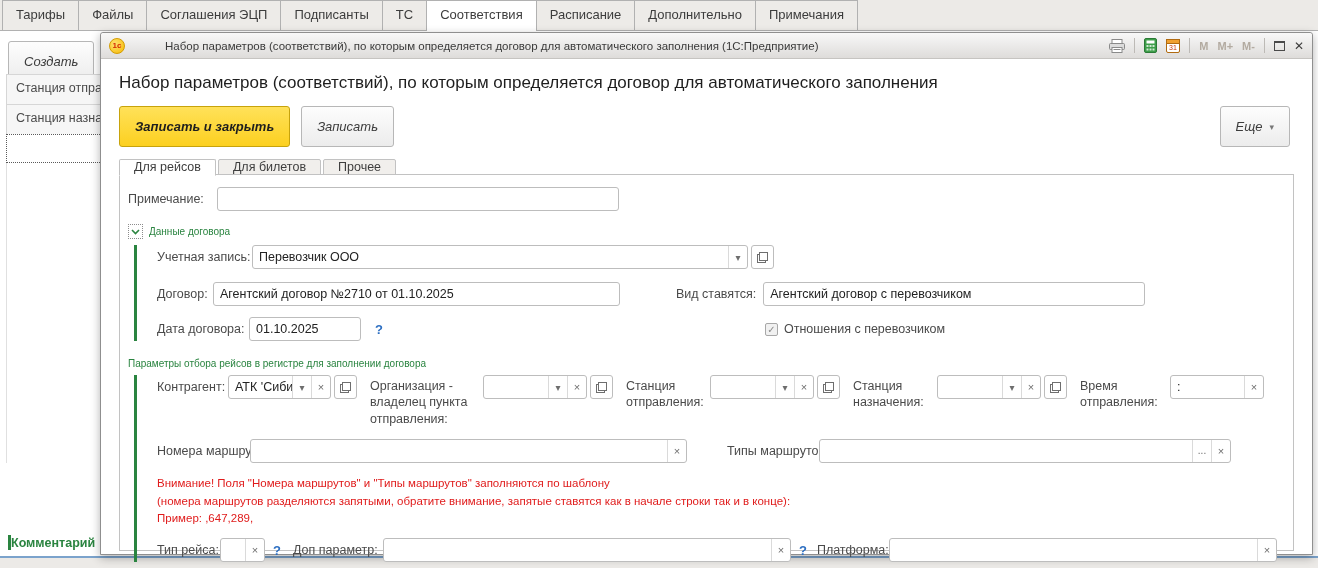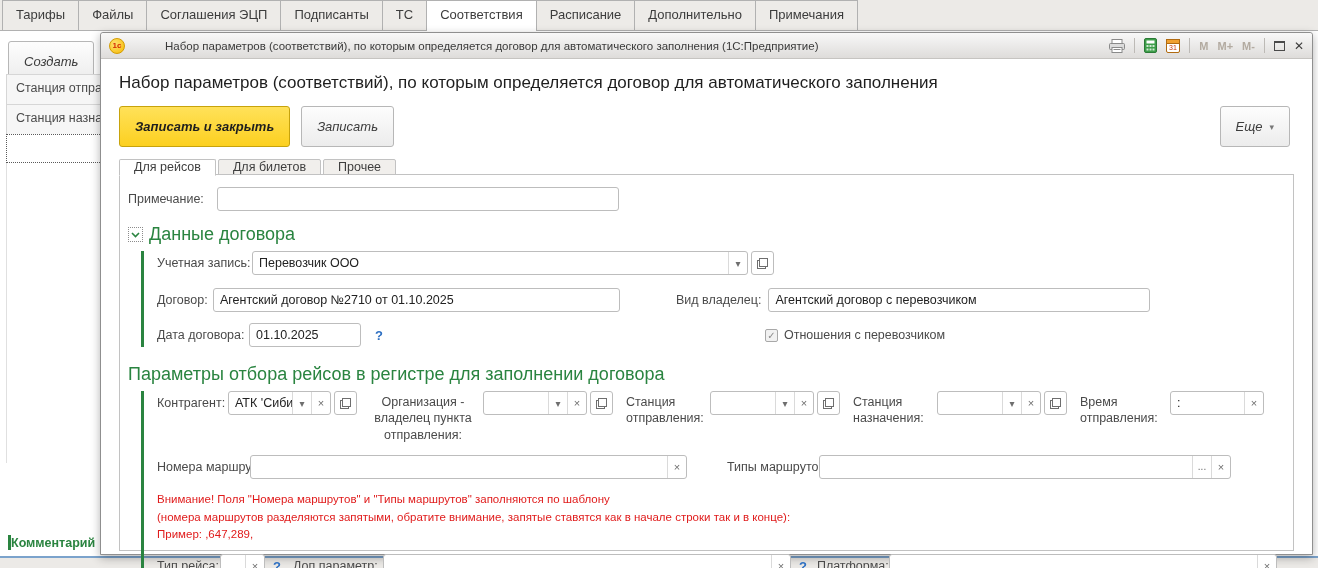--- a/index.html
+++ b/index.html
@@ -60,22 +60,22 @@
   .combo .cbtn.x { font-size:11px; }
   .sqbtn { width:23px; height:24px; border:1px solid #bdbdbd; border-radius:3px; margin-left:3px; display:flex; align-items:center; justify-content:center; flex:none; background:#fff; }
   .open-ic { position:relative; width:11px; height:11px; }
   .open-ic::before { content:""; position:absolute; left:0; bottom:0; width:7px; height:7px; border:1px solid #6e6e6e; background:#fff; }
   .open-ic::after { content:""; position:absolute; right:0; top:0; width:7px; height:7px; border:1px solid #6e6e6e; background:#fff; }
   .help { color:#2d6fc2; font-weight:bold; font-size:13px; padding:5px 4px 0 8px; flex:none; }
   .dim { color:#9a9a9a; }
 
   .sec { display:flex; align-items:center; gap:6px; margin:13px 0 6px 0; }
   .sec-chevron { width:15px; height:15px; border:1px dotted #8c8c8c; display:flex; align-items:center; justify-content:center; flex:none; }
-  .sec-title { color:#2a8440; font-size:18px; }
-  .group { border-left:3px solid #2a8440; padding-left:13px; margin-left:13px; }
+  .sec-title { color:#2a8440; font-size:10px; }
+  .group { border-left:3px solid #2a8440; padding-left:20px; margin-left:6px; }
 
   .chk { width:13px; height:13px; border:1px solid #a8a8a8; border-radius:2px; background:#f1f1f1; color:#8b8b8b; font-size:10px; line-height:11px; text-align:center; flex:none; }
   .chk-cluster { position:absolute; left:608px; top:5px; display:flex; align-items:center; gap:6px; }
   .chk-lbl { color:#4a4a4a; font-size:12.5px; }
   .vid-cluster { position:absolute; left:519px; top:0; display:flex; align-items:flex-start; }
 
   .warning { margin-top:12px; color:#e01b1b; font-size:11.5px; line-height:1.55; }
 </style>
 </head>
 <body>
@@ -200,21 +200,21 @@
                 <span class="open-ic"></span>
               </span>
           </div>
 
           <div class="frow" style="margin-top:13px;">
             <div class="lbl" style="width:56px;">Договор:</div>
             <div class="inp" style="width:407px;">
                 <span class="val">Агентский договор №2710 от 01.10.2025</span>
               </div>
             <div class="vid-cluster">
-              <div class="lbl">Вид владелец:</div>
+              <div class="lbl">Вид ставятся:</div>
               <div class="inp" style="width:382px;">
                   <span class="val">Агентский договор с перевозчиком</span>
                 </div>
             </div>
           </div>
 
           <div class="frow" style="margin-top:11px;">
             <div class="lbl" style="width:92px;">Дата договора:</div>
             <div class="inp" style="width:112px;">
                 <span class="val">01.10.2025</span>
@@ -237,21 +237,21 @@
             <div class="lbl" style="width:71px;">Контрагент:</div>
             <div class="combo" style="width:103px;">
               <span class="txt">АТК 'Сибир</span>
               <span class="cbtn">▾</span>
               <span class="cbtn x">×</span>
             </div>
             <span class="sqbtn">
                 <span class="open-ic"></span>
               </span>
 
-            <div class="lbl wrap" style="width:113px; margin-left:13px;text-align:center;">Организация - владелец пункта отправления:</div>
+            <div class="lbl wrap" style="width:113px; margin-left:13px;">Организация - владелец пункта отправления:</div>
             <div class="combo" style="width:104px;">
               <span class="txt"></span>
               <span class="cbtn">▾</span>
               <span class="cbtn x">×</span>
             </div>
             <span class="sqbtn">
                 <span class="open-ic"></span>
               </span>
 
             <div class="lbl wrap" style="width:84px; margin-left:13px;">Станция отправления:</div>

